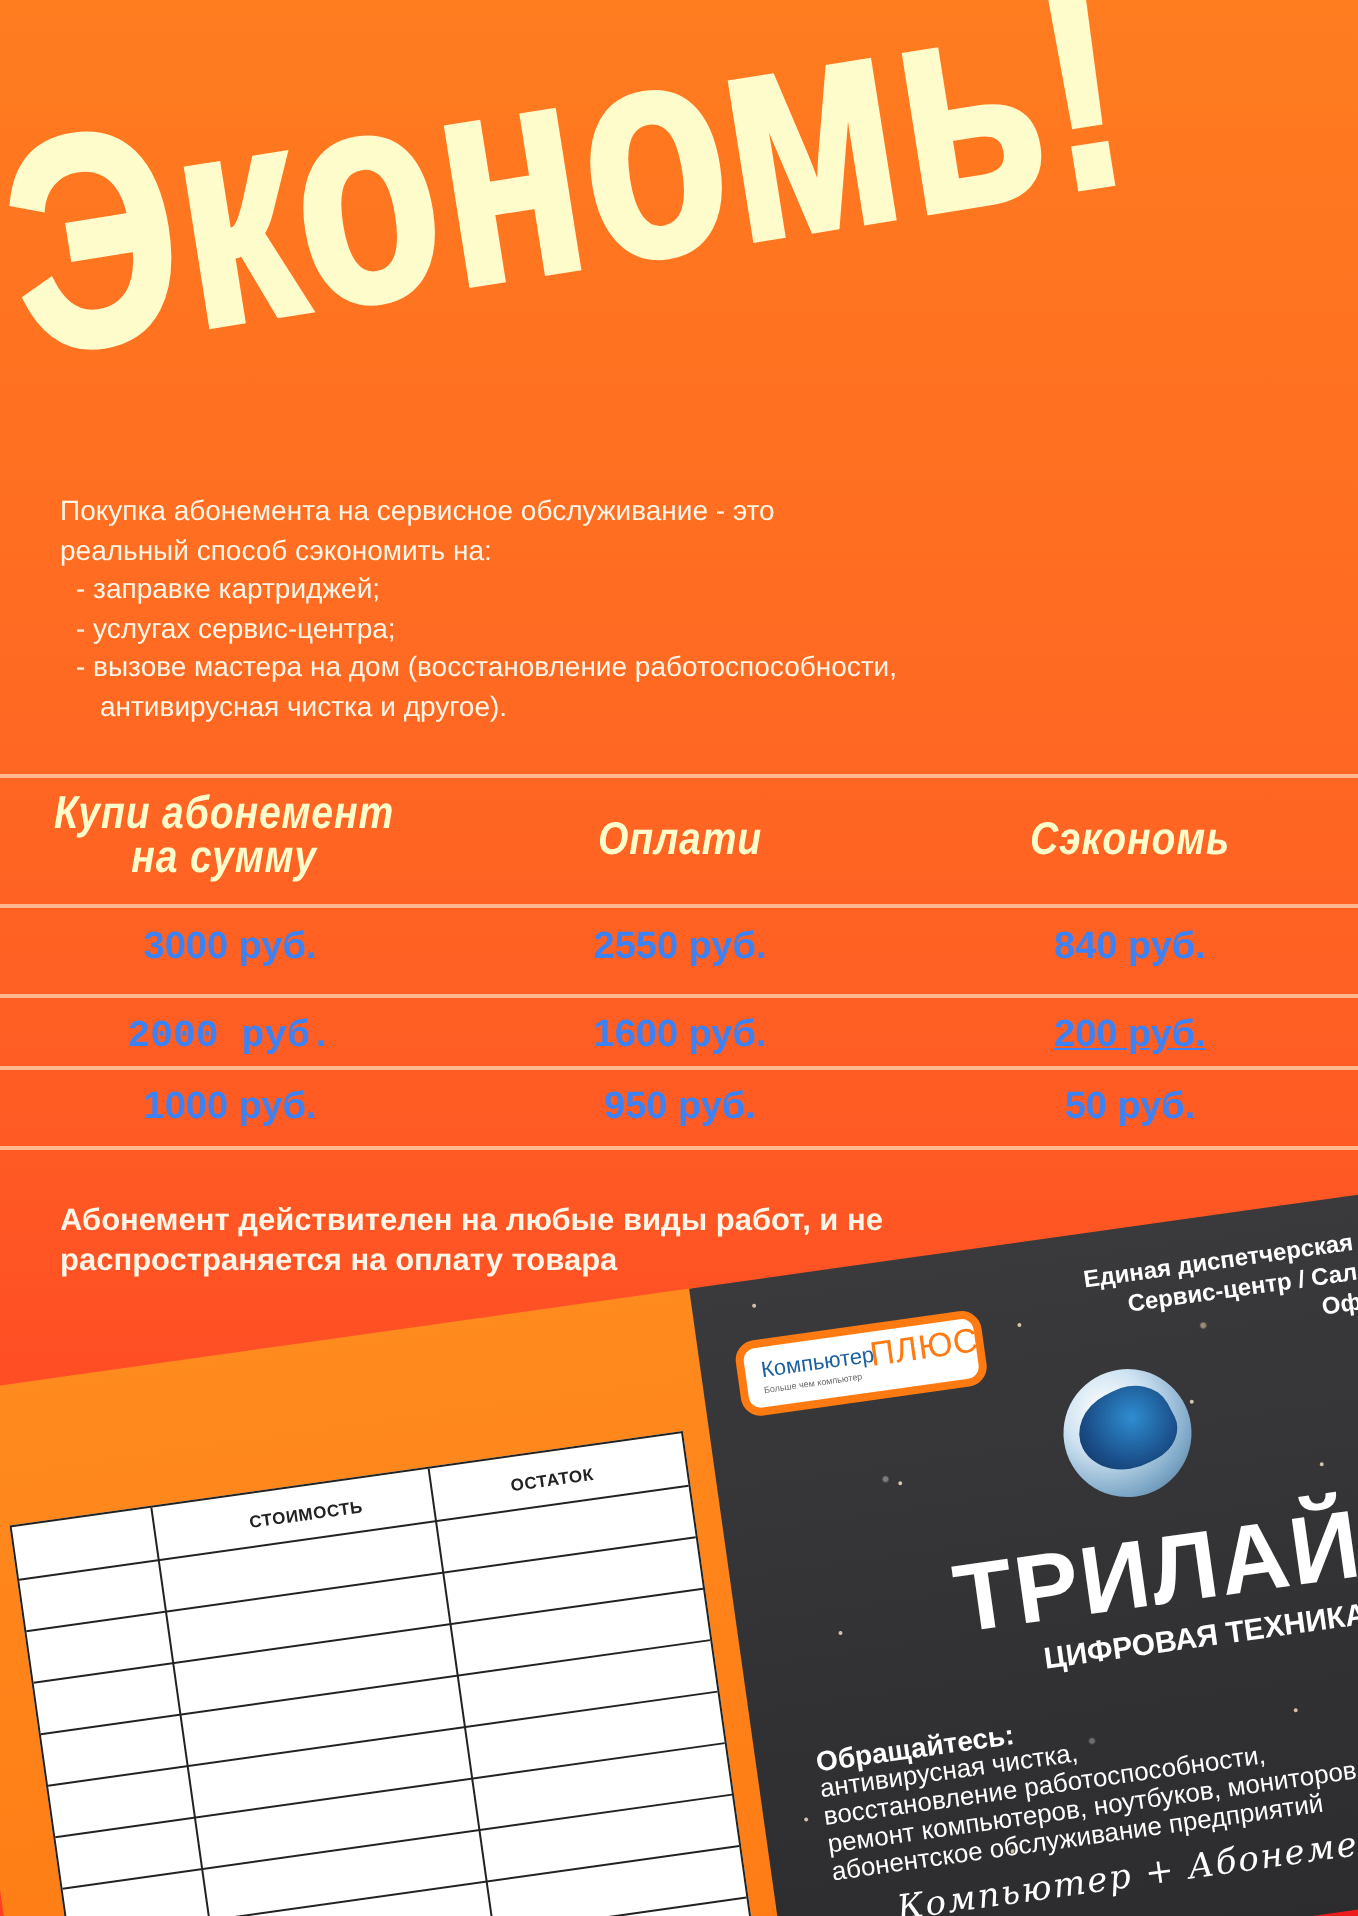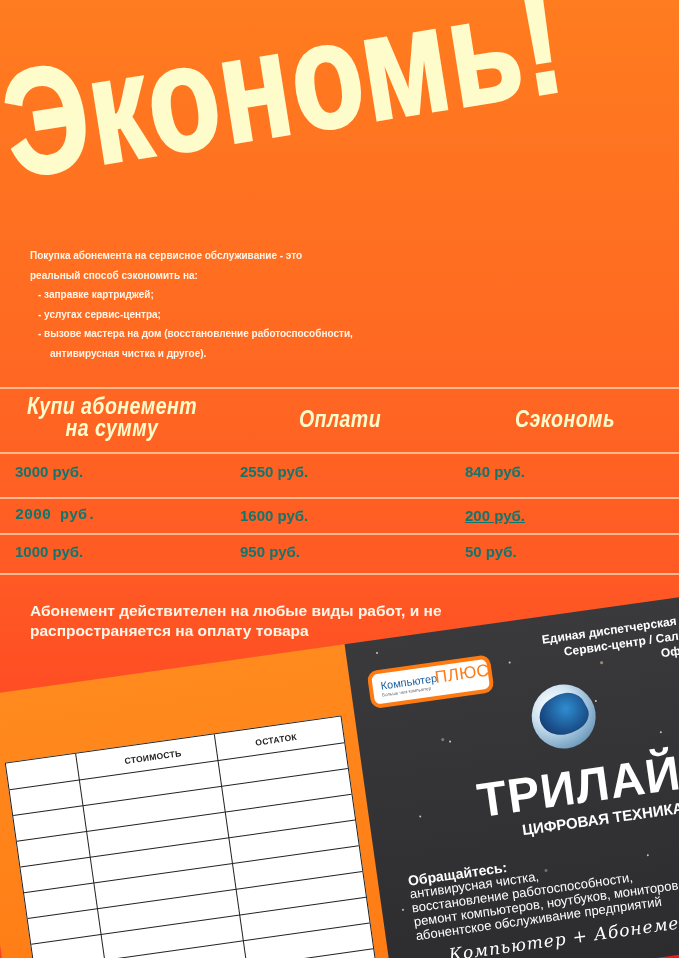--- a/index.html
+++ b/index.html
@@ -24,22 +24,22 @@
       transform: rotate(-9deg) scaleX(0.78);
       transform-origin: left top;
       white-space: nowrap;
       -webkit-text-stroke: 3px #fffccc;
     }
 
     .intro {
       position: absolute;
       left: 30px; top: 246px;
       color: #fff6e8;
-      font-weight: bold;
-      font-size: 10px;
+      font-weight: normal;
+      font-size: 14px;
       line-height: 19.5px;
       width: 620px;
     }
     .intro .line { display: block; white-space: nowrap; }
     .intro .item { display: block; padding-left: 8px; white-space: nowrap; }
     .intro .item.cont { padding-left: 20px; }
 
     
     .hline {
       position: absolute; left: 0; width: 679px; height: 2px;
@@ -51,23 +51,24 @@
       font-weight: 900;
       font-style: italic;
       font-size: 23px;
       line-height: 22px;
       text-align: center;
       transform: scaleX(0.85);
       letter-spacing: 0.5px;
     }
     .td {
       position: absolute;
-      color: #0f766e;
+      color: #3b82f6;
       font-weight: bold;
-      font-size: 15px;
+      font-size: 19px;
+      text-align: center;
       width: 200px;
     }
 
     .note {
       position: absolute;
       left: 30px; top: 601px;
       color: #fff6e8;
       font-weight: bold;
       font-size: 15.5px;
       line-height: 20px;

